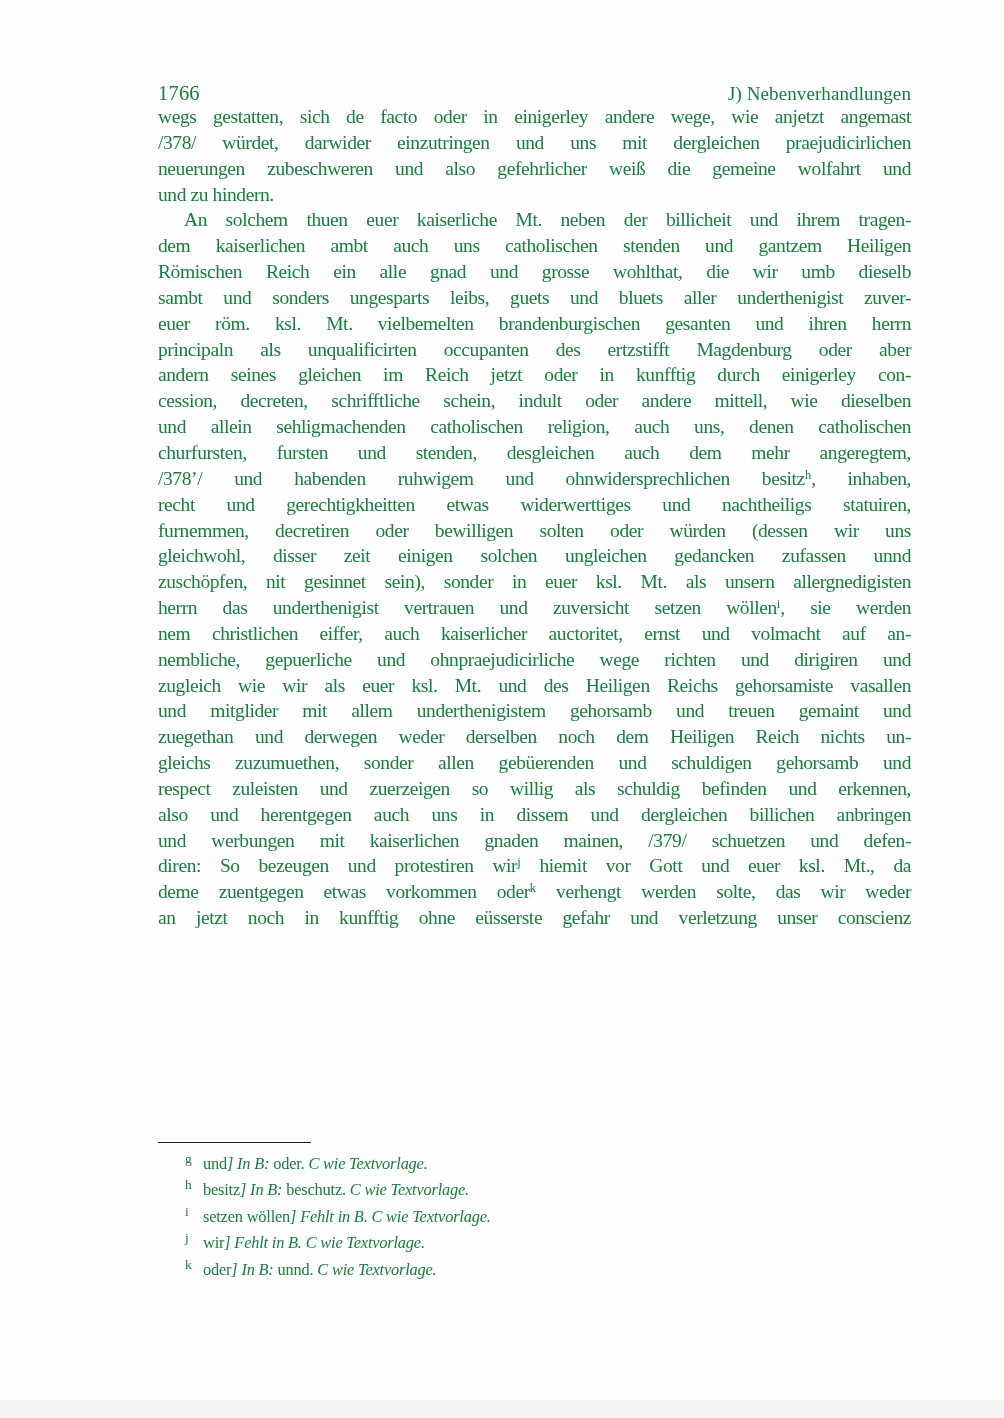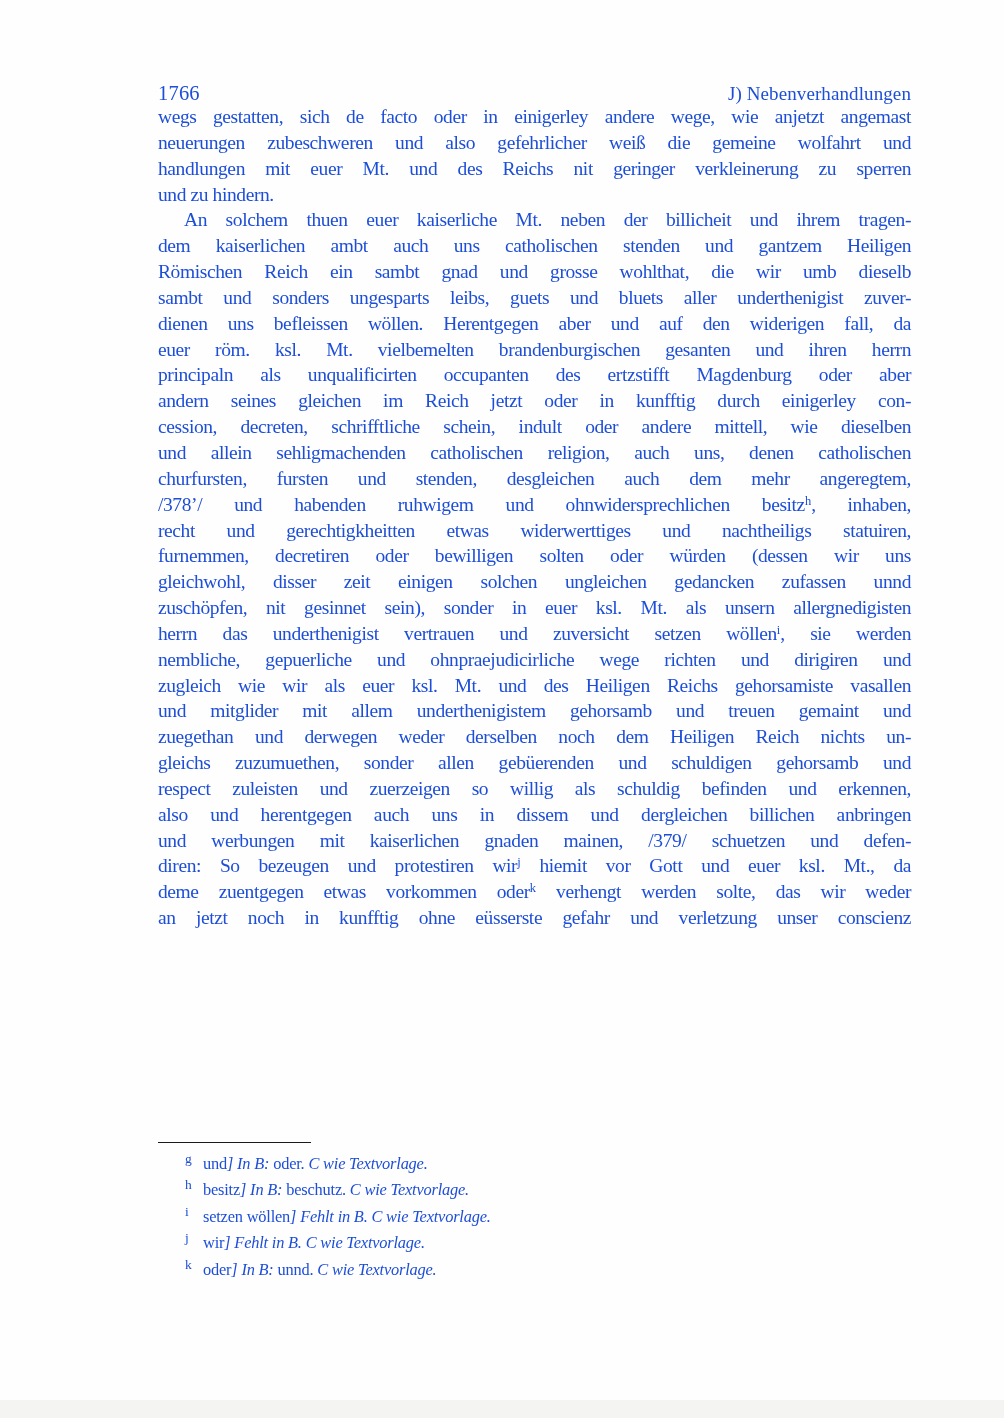--- a/index.html
+++ b/index.html
@@ -5,21 +5,21 @@
   html, body { margin: 0; padding: 0; }
   body {
     width: 1004px; height: 1418px;
     background: #f4f4f2;
     font-family: "Liberation Serif", "DejaVu Serif", serif;
   }
   .page {
     position: relative;
     width: 1004px; height: 1400px;
     background: #fefefe;
-    color: #1d4ed8;
+    color: #15803d;
     overflow: hidden;
   }
   .page-header {
     position: absolute;
     top: 82px; left: 158px; width: 753px; height: 26px;
   }
   .page-number {
     position: absolute; left: 0; top: 0;
     font-size: 20.5px; letter-spacing: 0.2px;
   }
@@ -81,40 +81,40 @@
 
 <div class="page">
 
   <div class="page-header">
     <span class="page-number">1766</span>
     <span class="running-head">J) Nebenverhandlungen</span>
   </div>
 
   <div class="body-text">
       <div class="text-line">wegs gestatten, sich de facto oder in einigerley andere wege, wie anjetzt angemast</div>
+      <div class="text-line">/378/ würdet, darwider einzutringen und uns mit dergleichen praejudicirlichen</div>
       <div class="text-line">neuerungen zubeschweren und also gefehrlicher weiß die gemeine wolfahrt und</div>
-      <div class="text-line">handlungen mit euer Mt. und des Reichs nit geringer verkleinerung zu sperren</div>
       <div class="text-line flush">und zu hindern.</div>
       <div class="text-line indent">An solchem thuen euer kaiserliche Mt. neben der billicheit und ihrem tragen-</div>
       <div class="text-line">dem kaiserlichen ambt auch uns catholischen stenden und gantzem Heiligen</div>
-      <div class="text-line">Römischen Reich ein sambt gnad und grosse wohlthat, die wir umb dieselb</div>
+      <div class="text-line">Römischen Reich ein alle gnad und grosse wohlthat, die wir umb dieselb</div>
       <div class="text-line">sambt und sonders ungesparts leibs, guets und bluets aller underthenigist zuver-</div>
-      <div class="text-line">dienen uns befleissen wöllen. Herentgegen aber und auf den widerigen fall, da</div>
       <div class="text-line">euer röm. ksl. Mt. vielbemelten brandenburgischen gesanten und ihren herrn</div>
       <div class="text-line">principaln als unqualificirten occupanten des ertzstifft Magdenburg oder aber</div>
       <div class="text-line">andern seines gleichen im Reich jetzt oder in kunfftig durch einigerley con-</div>
       <div class="text-line">cession, decreten, schrifftliche schein, indult oder andere mittell, wie dieselben</div>
       <div class="text-line">und allein sehligmachenden catholischen religion, auch uns, denen catholischen</div>
       <div class="text-line">churfursten, fursten und stenden, desgleichen auch dem mehr angeregtem,</div>
       <div class="text-line">/378’/ und habenden ruhwigem und ohnwidersprechlichen besitz<sup class="note-ref">h</sup>, inhaben,</div>
       <div class="text-line">recht und gerechtigkheitten etwas widerwerttiges und nachtheiligs statuiren,</div>
       <div class="text-line">furnemmen, decretiren oder bewilligen solten oder würden (dessen wir uns</div>
       <div class="text-line">gleichwohl, disser zeit einigen solchen ungleichen gedancken zufassen unnd</div>
       <div class="text-line">zuschöpfen, nit gesinnet sein), sonder in euer ksl. Mt. als unsern allergnedigisten</div>
       <div class="text-line">herrn das underthenigist vertrauen und zuversicht setzen wöllen<sup class="note-ref">i</sup>, sie werden</div>
+      <div class="text-line">nem christlichen eiffer, auch kaiserlicher auctoritet, ernst und volmacht auf an-</div>
       <div class="text-line">nembliche, gepuerliche und ohnpraejudicirliche wege richten und dirigiren und</div>
       <div class="text-line">zugleich wie wir als euer ksl. Mt. und des Heiligen Reichs gehorsamiste vasallen</div>
       <div class="text-line">und mitglider mit allem underthenigistem gehorsamb und treuen gemaint und</div>
       <div class="text-line">zuegethan und derwegen weder derselben noch dem Heiligen Reich nichts un-</div>
       <div class="text-line">gleichs zuzumuethen, sonder allen gebüerenden und schuldigen gehorsamb und</div>
       <div class="text-line">respect zuleisten und zuerzeigen so willig als schuldig befinden und erkennen,</div>
       <div class="text-line">also und herentgegen auch uns in dissem und dergleichen billichen anbringen</div>
       <div class="text-line">und werbungen mit kaiserlichen gnaden mainen, /379/ schuetzen und defen-</div>
       <div class="text-line">diren: So bezeugen und protestiren wir<sup class="note-ref">j</sup> hiemit vor Gott und euer ksl. Mt., da</div>
       <div class="text-line">deme zuentgegen etwas vorkommen oder<sup class="note-ref">k</sup> verhengt werden solte, das wir weder</div>

